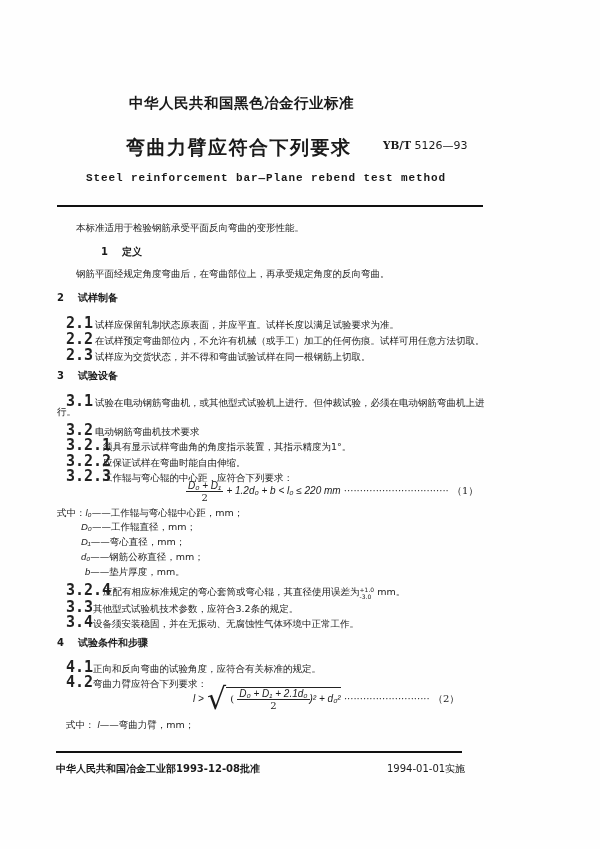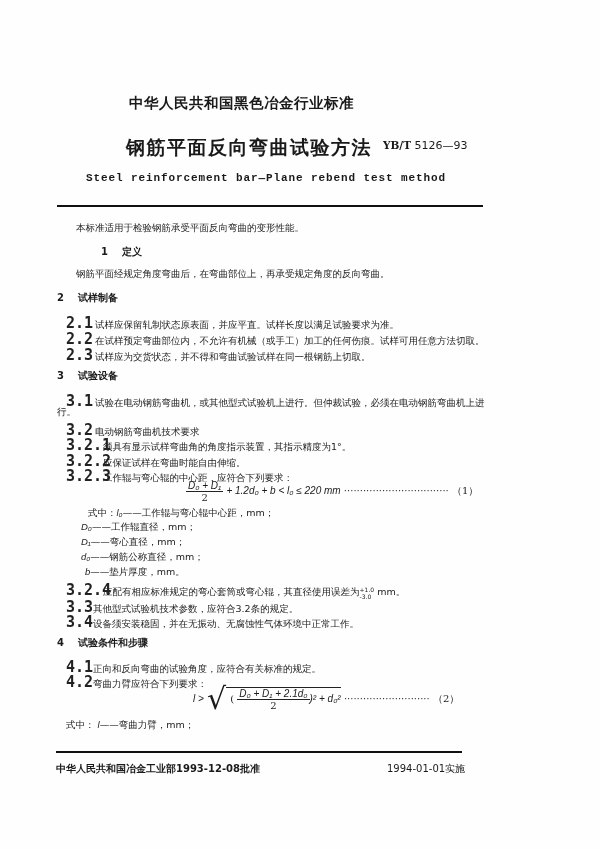--- a/index.html
+++ b/index.html
@@ -34,21 +34,21 @@
   .rad { font-size:30px; vertical-align:middle; line-height:1; }
   .dots { letter-spacing:0px; }
 
   #footer-left { left:56px; top:762px; font-size:10px; font-weight:bold; font-family:"DejaVu Sans", sans-serif; }
   #footer-right { left:387px; top:762px; font-size:10px; font-family:"DejaVu Sans", sans-serif;text-align:right; }
 </style>
 </head>
 <body>
 
 <div class="abs sans" id="std-org">中华人民共和国黑色冶金行业标准</div>
-<div class="abs sans" id="doc-title">钢筋平面反向弯曲试验方法</div>
+<div class="abs sans" id="doc-title">弯曲力臂应符合下列要求</div>
 <div class="abs" id="std-code">
   <span class="pfx serif">YB/T</span>
   <span class="sans">5126—93</span>
 </div>
 <div class="abs" id="en-title">Steel reinforcement bar—Plane rebend test method</div>
 <div class="rule" id="top-rule"></div>
 
 <div class="abs body-text" style="left:76px;top:222px;">本标准适用于检验钢筋承受平面反向弯曲的变形性能。</div>
 
 <div class="abs h-sec" style="left:73px;top:245px;margin-left:28px;">
@@ -103,21 +103,21 @@
 <div class="abs formula" style="left:186px;top:480px;">
   <span class="frac">
     <span class="n it">D₀ + D₁</span>
     <span class="d">2</span>
   </span>
   <span class="it">+ 1.2d₀ + b &lt; l₀ ≤ 220 mm</span>
   <span class="dots">·································</span>
   <span>（1）</span>
 </div>
 
-<div class="abs body-text" style="left:57px;top:507px;margin-left:31px;">
+<div class="abs body-text" style="left:57px;top:507px;">
   <span>式中：</span><span class="it">l₀</span><span>——工作辊与弯心辊中心距，mm；</span>
 </div>
 <div class="abs body-text" style="left:81px;top:521px;">
   <span class="it">D₀</span><span>——工作辊直径，mm；</span>
 </div>
 <div class="abs body-text" style="left:81px;top:536px;">
   <span class="it">D₁</span><span>——弯心直径，mm；</span>
 </div>
 <div class="abs body-text" style="left:81px;top:551px;">
   <span class="it">d₀</span><span>——钢筋公称直径，mm；</span>

